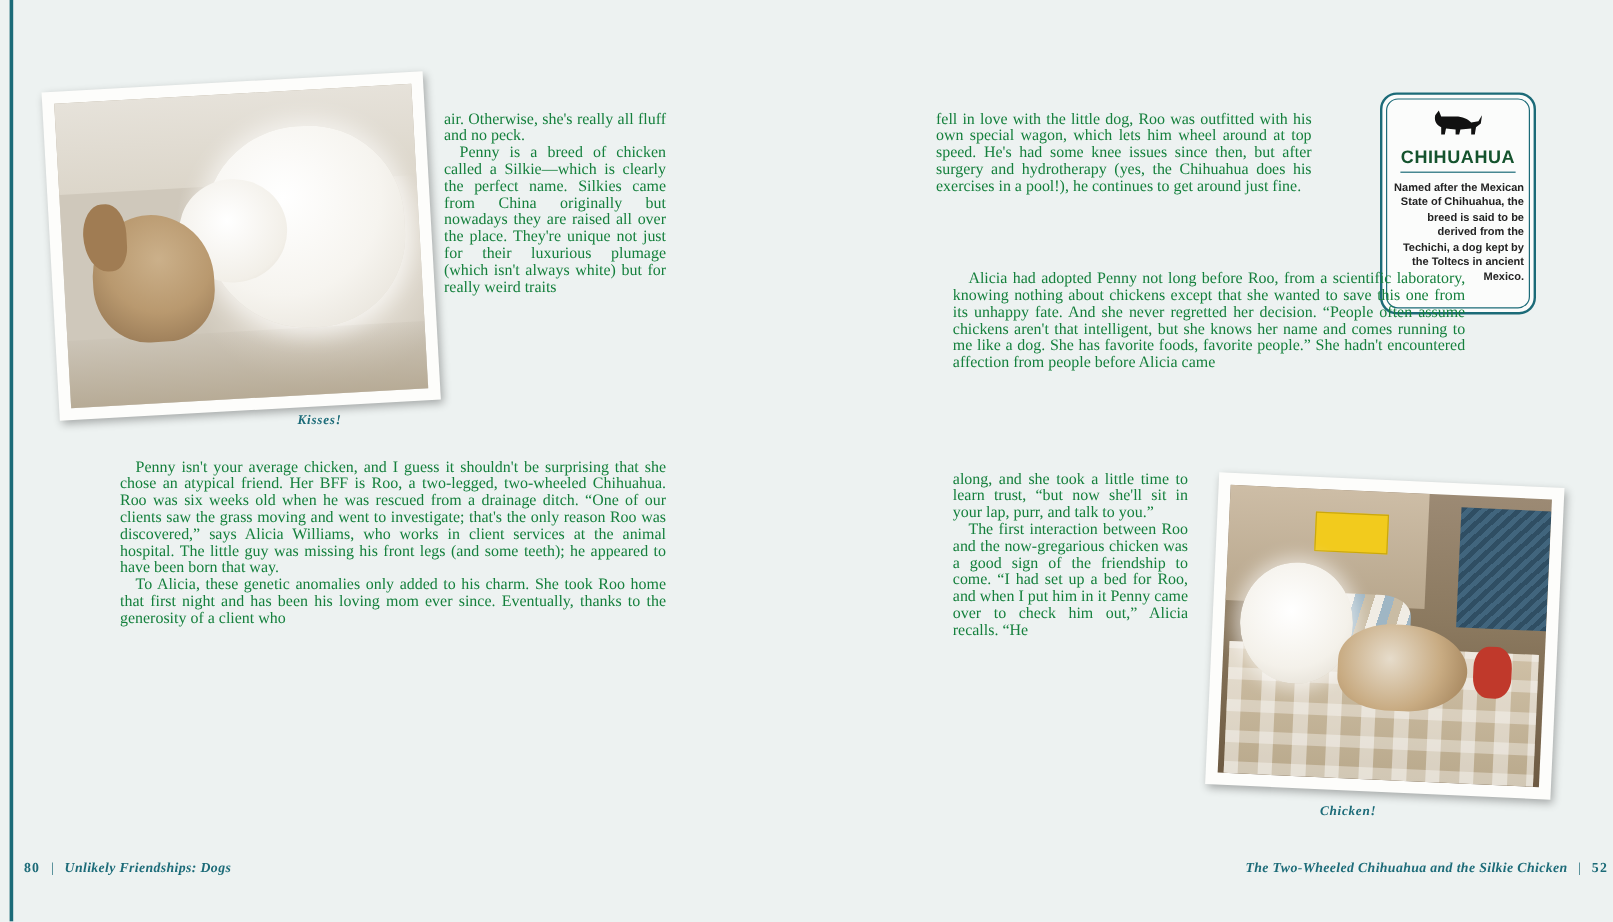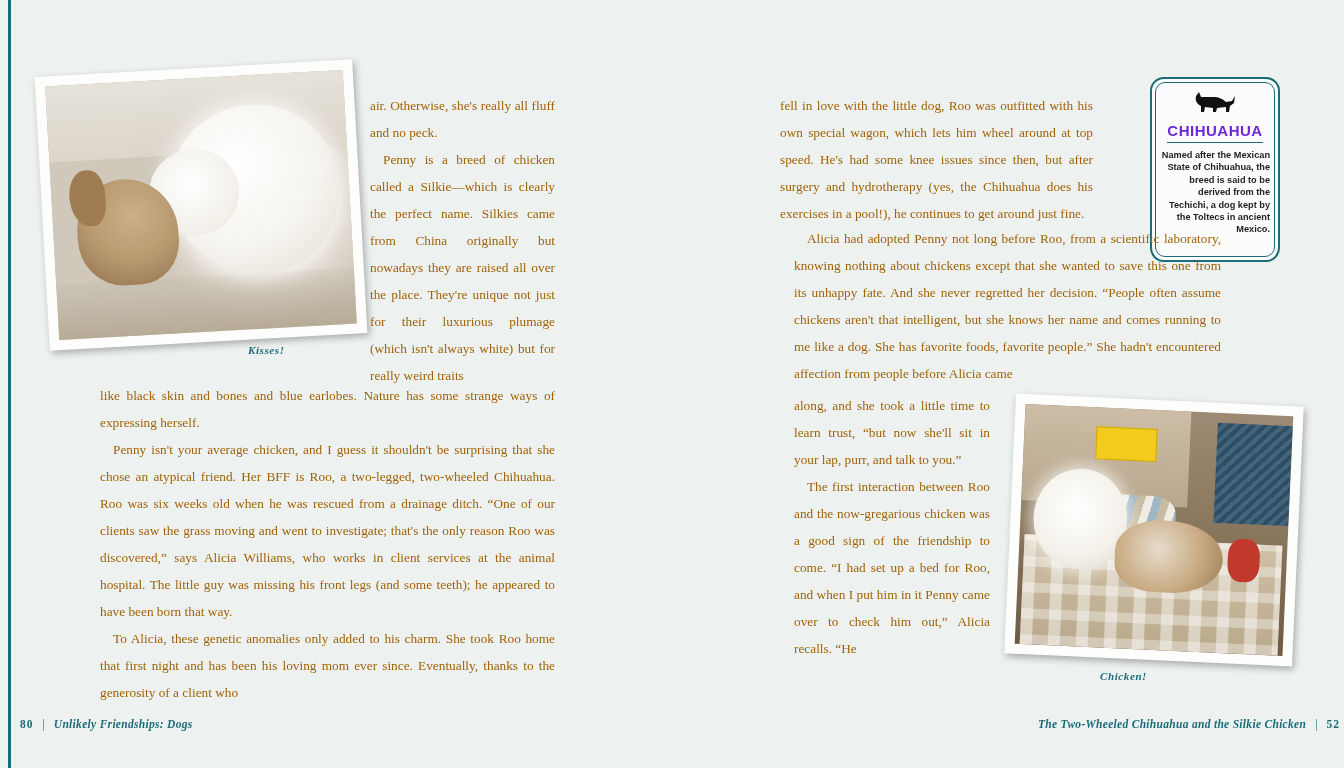--- a/index.html
+++ b/index.html
@@ -42,23 +42,23 @@
     position: absolute;
     left: 780px;
     top: 60px;
     width: 500px;
     height: 620px;
   }
 
   
   .col-text {
     font-size: 13.3px;
-    line-height: 27px;
+    line-height: 14px;
     text-align: justify;
-    color: #a16207;
+    color: #15803d;
   }
   .col-text p { margin: 0; }
   .col-text p.indent { text-indent: 13px; }
 
   
   .left-top-wrap {
     position: absolute;
     left: 270px;
     top: 32px;
     width: 185px;
@@ -281,21 +281,21 @@
     align-items: center;
     padding-top: 13px;
     box-sizing: border-box;
   }
   .breed-dog-icon { margin-bottom: 4px; }
   .breed-title {
     font-family: "Liberation Sans", sans-serif;
     font-weight: bold;
     font-size: 15px;
     letter-spacing: 0.5px;
-    color: #6d28d9;
+    color: #14532d;
     border-bottom: 1.5px solid #1c6b78;
     padding-bottom: 3px;
     margin-bottom: 6px;
   }
   .breed-text {
     font-family: "Liberation Sans", sans-serif;
     font-size: 9.2px;
     line-height: 12.4px;
     text-align: right;
     color: #232323;
@@ -360,21 +360,20 @@
       </div>
     </div>
     <div class="caption" id="caption-kisses">Kisses!</div>
 
     <div class="col-text left-top-wrap">
       <p>air. Otherwise, she's really all fluff and no peck.</p>
       <p class="indent">Penny is a breed of chicken called a Silkie—which is clearly the perfect name. Silkies came from China originally but nowadays they are raised all over the place. They're unique not just for their luxurious plumage (which isn't always white) but for really weird traits</p>
     </div>
 
     <div class="col-text left-rest">
-      <p>like black skin and bones and blue earlobes. Nature has some strange ways of expressing herself.</p>
       <p class="indent">Penny isn't your average chicken, and I guess it shouldn't be surprising that she chose an atypical friend. Her BFF is Roo, a two-legged, two-wheeled Chihuahua. Roo was six weeks old when he was rescued from a drainage ditch. “One of our clients saw the grass moving and went to investigate; that's the only reason Roo was discovered,” says Alicia Williams, who works in client services at the animal hospital. The little guy was missing his front legs (and some teeth); he appeared to have been born that way.</p>
       <p class="indent">To Alicia, these genetic anomalies only added to his charm. She took Roo home that first night and has been his loving mom ever since. Eventually, thanks to the generosity of a client who</p>
     </div>
   </div>
 
   <div class="right-page">
 
     <div class="breed-box">
       <div class="breed-outer"></div>
       <div class="breed-inner"></div>

